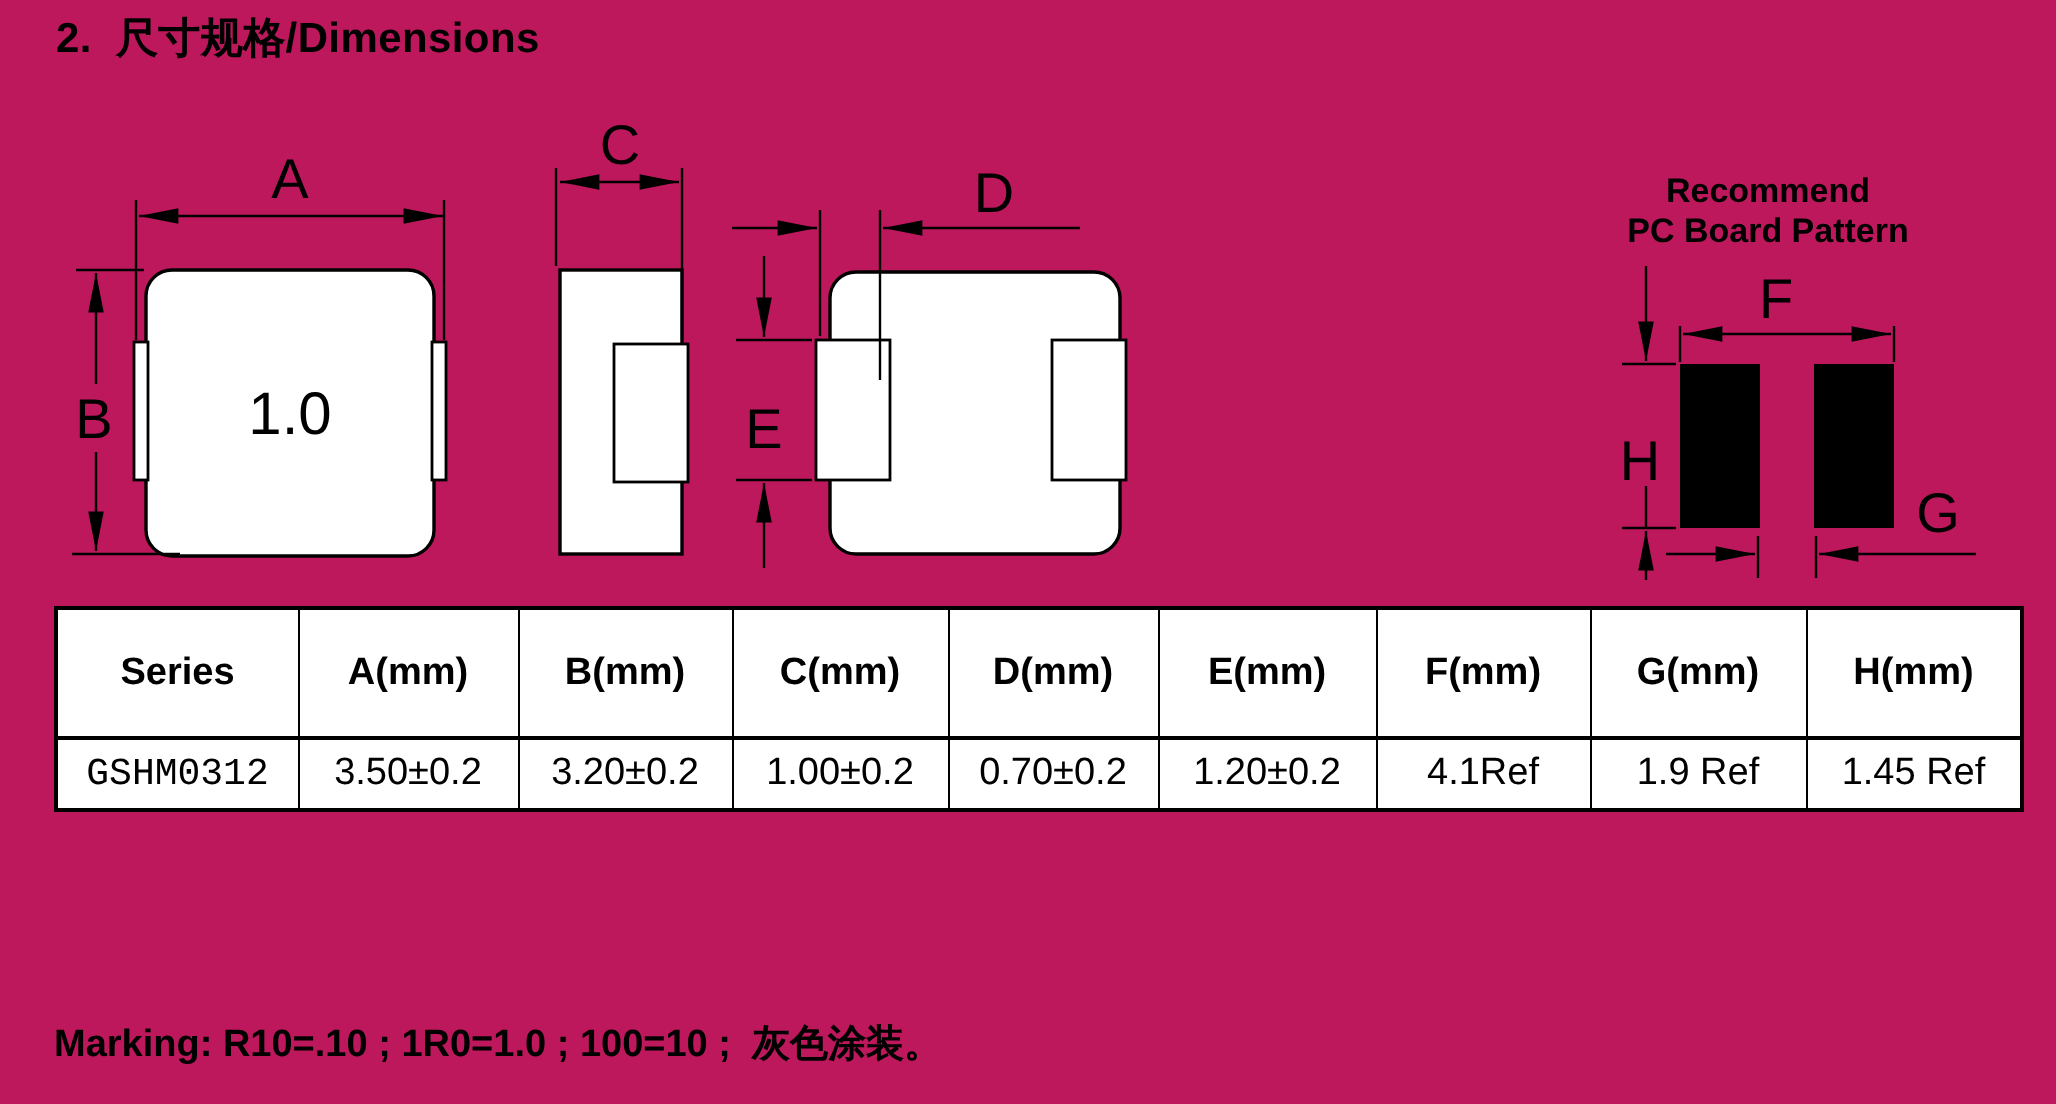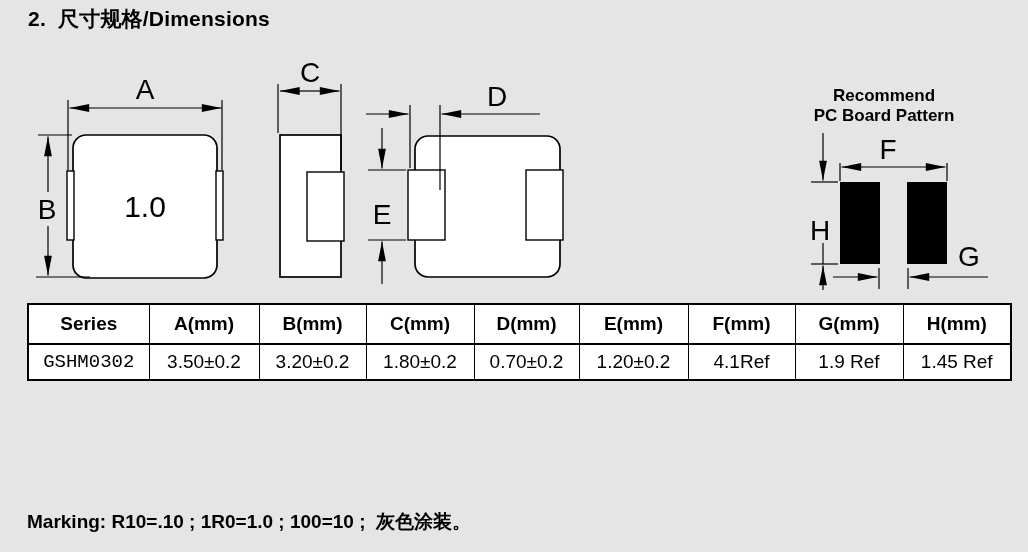--- a/index.html
+++ b/index.html
@@ -1,21 +1,21 @@
 <!DOCTYPE html>
 <html><head>
 <meta charset="utf-8">
 <style>
   * { margin:0; padding:0; box-sizing:border-box; }
   html,body { background:#ffffff; }
   body {
     width:1028px; height:552px; position:relative; overflow:hidden;
     font-family:"Liberation Sans", sans-serif; color:#000;
   }
-  .page { position:absolute; inset:0; background:#e5e5e5; }
+  .page { position:absolute; inset:0; background:#be185d; }
 
   .section-title {
     position:absolute; left:28px; top:5px;
     font-size:21px; font-weight:bold; white-space:pre;
     letter-spacing:0.2px;
   }
 
   svg.drawings { position:absolute; left:0; top:0; }
 
   .dimlabel  { font-family:"Liberation Sans",sans-serif; font-size:28px; fill:#000; }
@@ -27,21 +27,21 @@
     border-collapse:collapse; table-layout:fixed;
     background:#fff;
   }
   table.dims { border:2px solid #000; }
   table.dims th, table.dims td {
     border-style:solid; border-color:#000;
     border-width:2px 1.5px;
     text-align:center; vertical-align:middle;
     padding:0; overflow:hidden; white-space:nowrap;
   }
-  table.dims thead th { height:40px; font-size:19px; font-weight:bold; }
+  table.dims thead th { height:65px; font-size:19px; font-weight:bold; }
   table.dims tbody td { height:36px; font-size:19px; font-weight:normal; }
   td.series-cell {
     font-family:"Liberation Mono","DejaVu Sans Mono",monospace;
     font-size:18px;
   }
 
   .marking-note {
     position:absolute; left:27px; top:509px;
     font-size:19px; font-weight:bold; white-space:pre;
   }
@@ -163,24 +163,24 @@
         <th>C(mm)</th>
         <th>D(mm)</th>
         <th>E(mm)</th>
         <th>F(mm)</th>
         <th>G(mm)</th>
         <th>H(mm)</th>
       </tr>
     </thead>
     <tbody>
       <tr>
-        <td class="series-cell">GSHM0302</td>
+        <td class="series-cell">GSHM0312</td>
         <td>3.50±0.2</td>
         <td>3.20±0.2</td>
-        <td>1.80±0.2</td>
+        <td>1.00±0.2</td>
         <td>0.70±0.2</td>
         <td>1.20±0.2</td>
         <td>4.1Ref</td>
         <td>1.9 Ref</td>
         <td>1.45 Ref</td>
       </tr>
     </tbody>
   </table>
 
   <div class="marking-note">Marking: R10=.10 ; 1R0=1.0 ; 100=10 ;  灰色涂装。</div>

